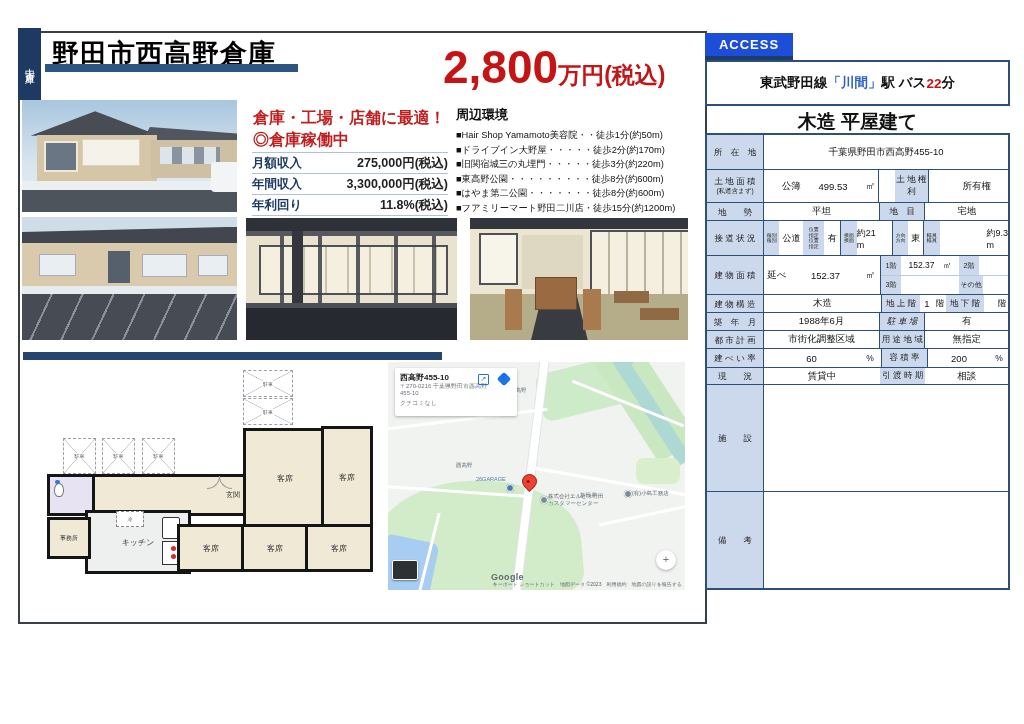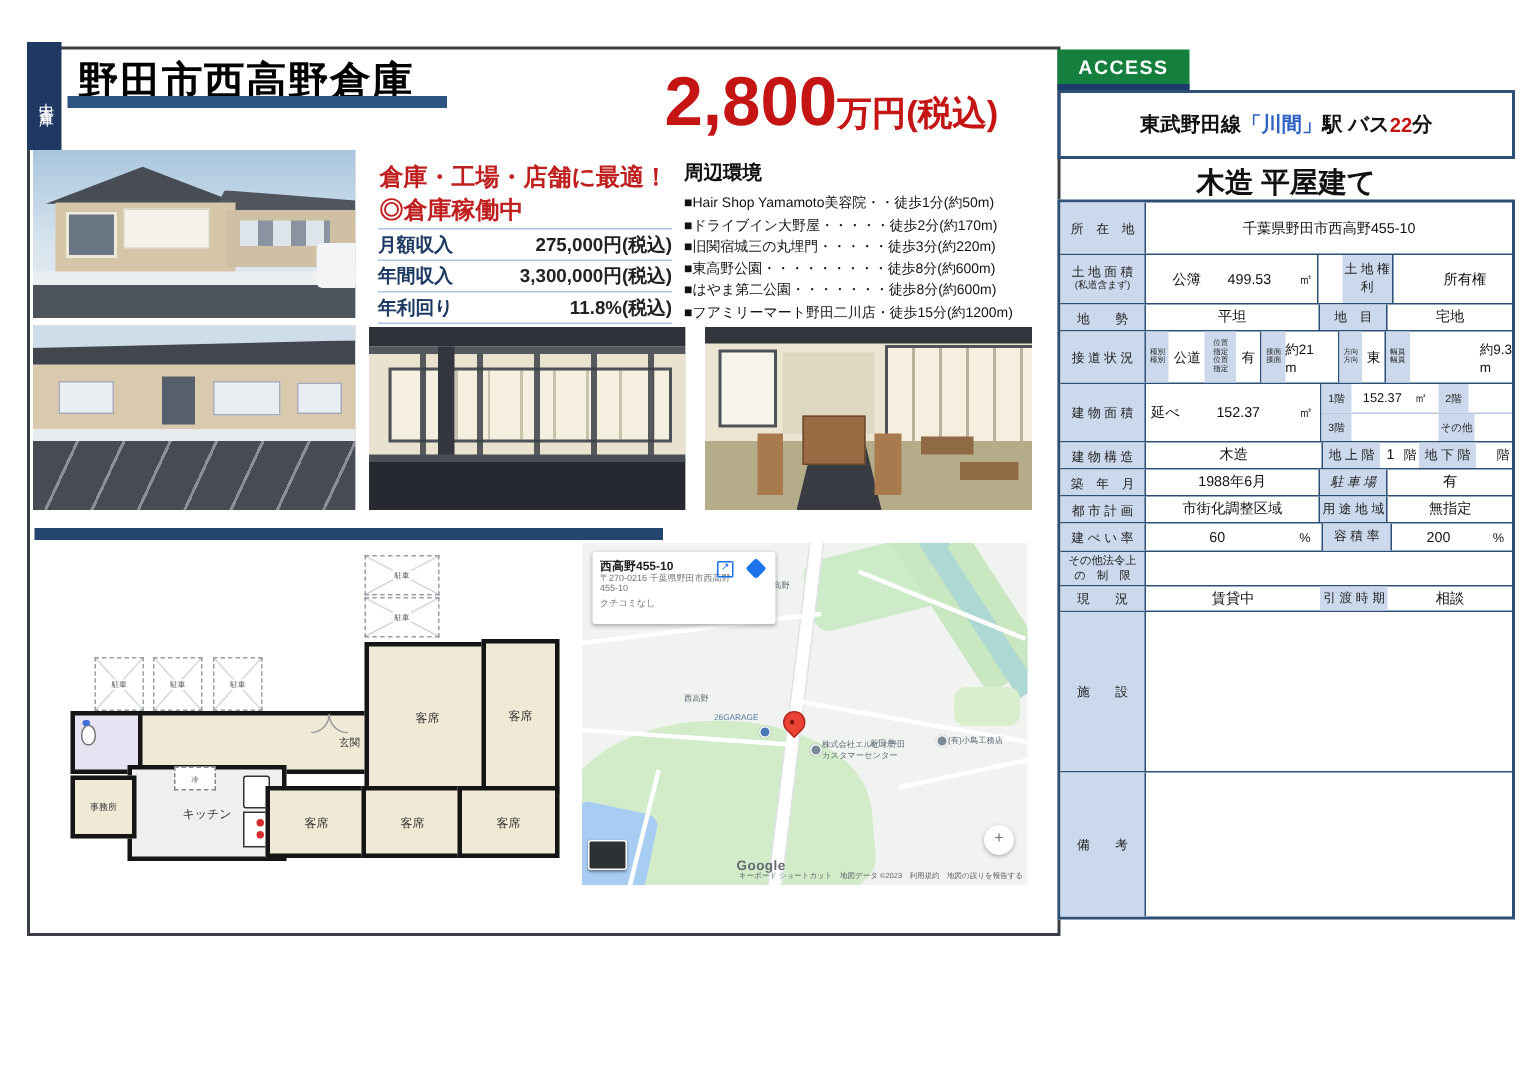--- a/index.html
+++ b/index.html
@@ -51,21 +51,21 @@
   .mlabel{font-size:5.5px;color:#5d6b75;white-space:nowrap;}
   .poi{width:6px;height:6px;border:1.5px solid #fff;border-radius:50%;background:#7b8a97;box-shadow:0 0 1px rgba(0,0,0,.4);}
   .mapcard{left:7px;top:6px;width:122px;height:48px;background:#fff;border-radius:2px;
            box-shadow:0 1px 3px rgba(0,0,0,.3);padding:4px 5px;box-sizing:border-box;}
   .mapcard .mt{font-size:8px;font-weight:bold;color:#202124;}
   .mapcard .ma{font-size:6px;color:#70757a;line-height:7px;}
   .pin{left:134px;top:112px;width:13px;height:13px;background:#ea4335;border:1px solid #b3251a;
        border-radius:50% 50% 50% 0;transform:rotate(-45deg);}
   .pin:after{content:"";position:absolute;left:4px;top:4px;width:3px;height:3px;background:#7d1407;border-radius:50%;}
   
-  .acctab{left:705px;top:33px;width:88px;height:23px;background:#15803d;border-bottom:4px solid #1c3d6b;
+  .acctab{left:705px;top:33px;width:88px;height:23px;background:#1d4ed8;border-bottom:4px solid #1c3d6b;
           color:#fff;font-weight:bold;font-size:13px;letter-spacing:1px;
           display:flex;align-items:center;justify-content:center;z-index:4;}
   .accbox{left:705px;top:60px;width:305px;height:46px;border:2px solid #2e4f76;box-sizing:border-box;
           display:flex;align-items:center;justify-content:center;font-size:13.5px;font-weight:bold;z-index:3;}
   .bhead{left:705px;top:109px;width:305px;text-align:center;font-size:19px;font-weight:bold;z-index:3;}
   .ptable{left:705px;top:133px;width:305px;border:2px solid #2e4f76;box-sizing:border-box;background:#fff;z-index:3;}
   .prow{display:flex;border-top:1px solid #2e4f76;}
   .prow:first-child{border-top:none;}
   .lc{width:57px;flex:none;background:#ccd9ec;border-right:1px solid #2e4f76;
       display:flex;flex-direction:column;align-items:center;justify-content:center;
@@ -383,25 +383,20 @@
 
     <div class="prow" style="height:18px;">
       <div class="lc">建 ぺ い 率</div>
       <div class="vc" style="width:95px;">60</div>
       <div class="vc bR" style="width:23px;font-size:8.5px;">%</div>
       <div class="hc bR" style="width:46px;">容 積 率</div>
       <div class="vc" style="width:62px;">200</div>
       <div class="vc" style="flex:1;font-size:8.5px;">%</div>
     </div>
 
-    <div class="prow" style="height:22px;">
-      <div class="lc pre" style="font-size:7.5px;">その他法令上
-の　制　限</div>
-      <div class="vc" style="flex:1;"></div>
-    </div>
 
     <div class="prow" style="height:16px;">
       <div class="lc">現　　況</div>
       <div class="vc" style="width:118px;">賃貸中</div>
       <div class="hc" style="width:46px;">引 渡 時 期</div>
       <div class="vc" style="width:84px;">相談</div>
     </div>
 
     <div class="prow" style="height:106px;">
       <div class="lc">施　　設</div>

